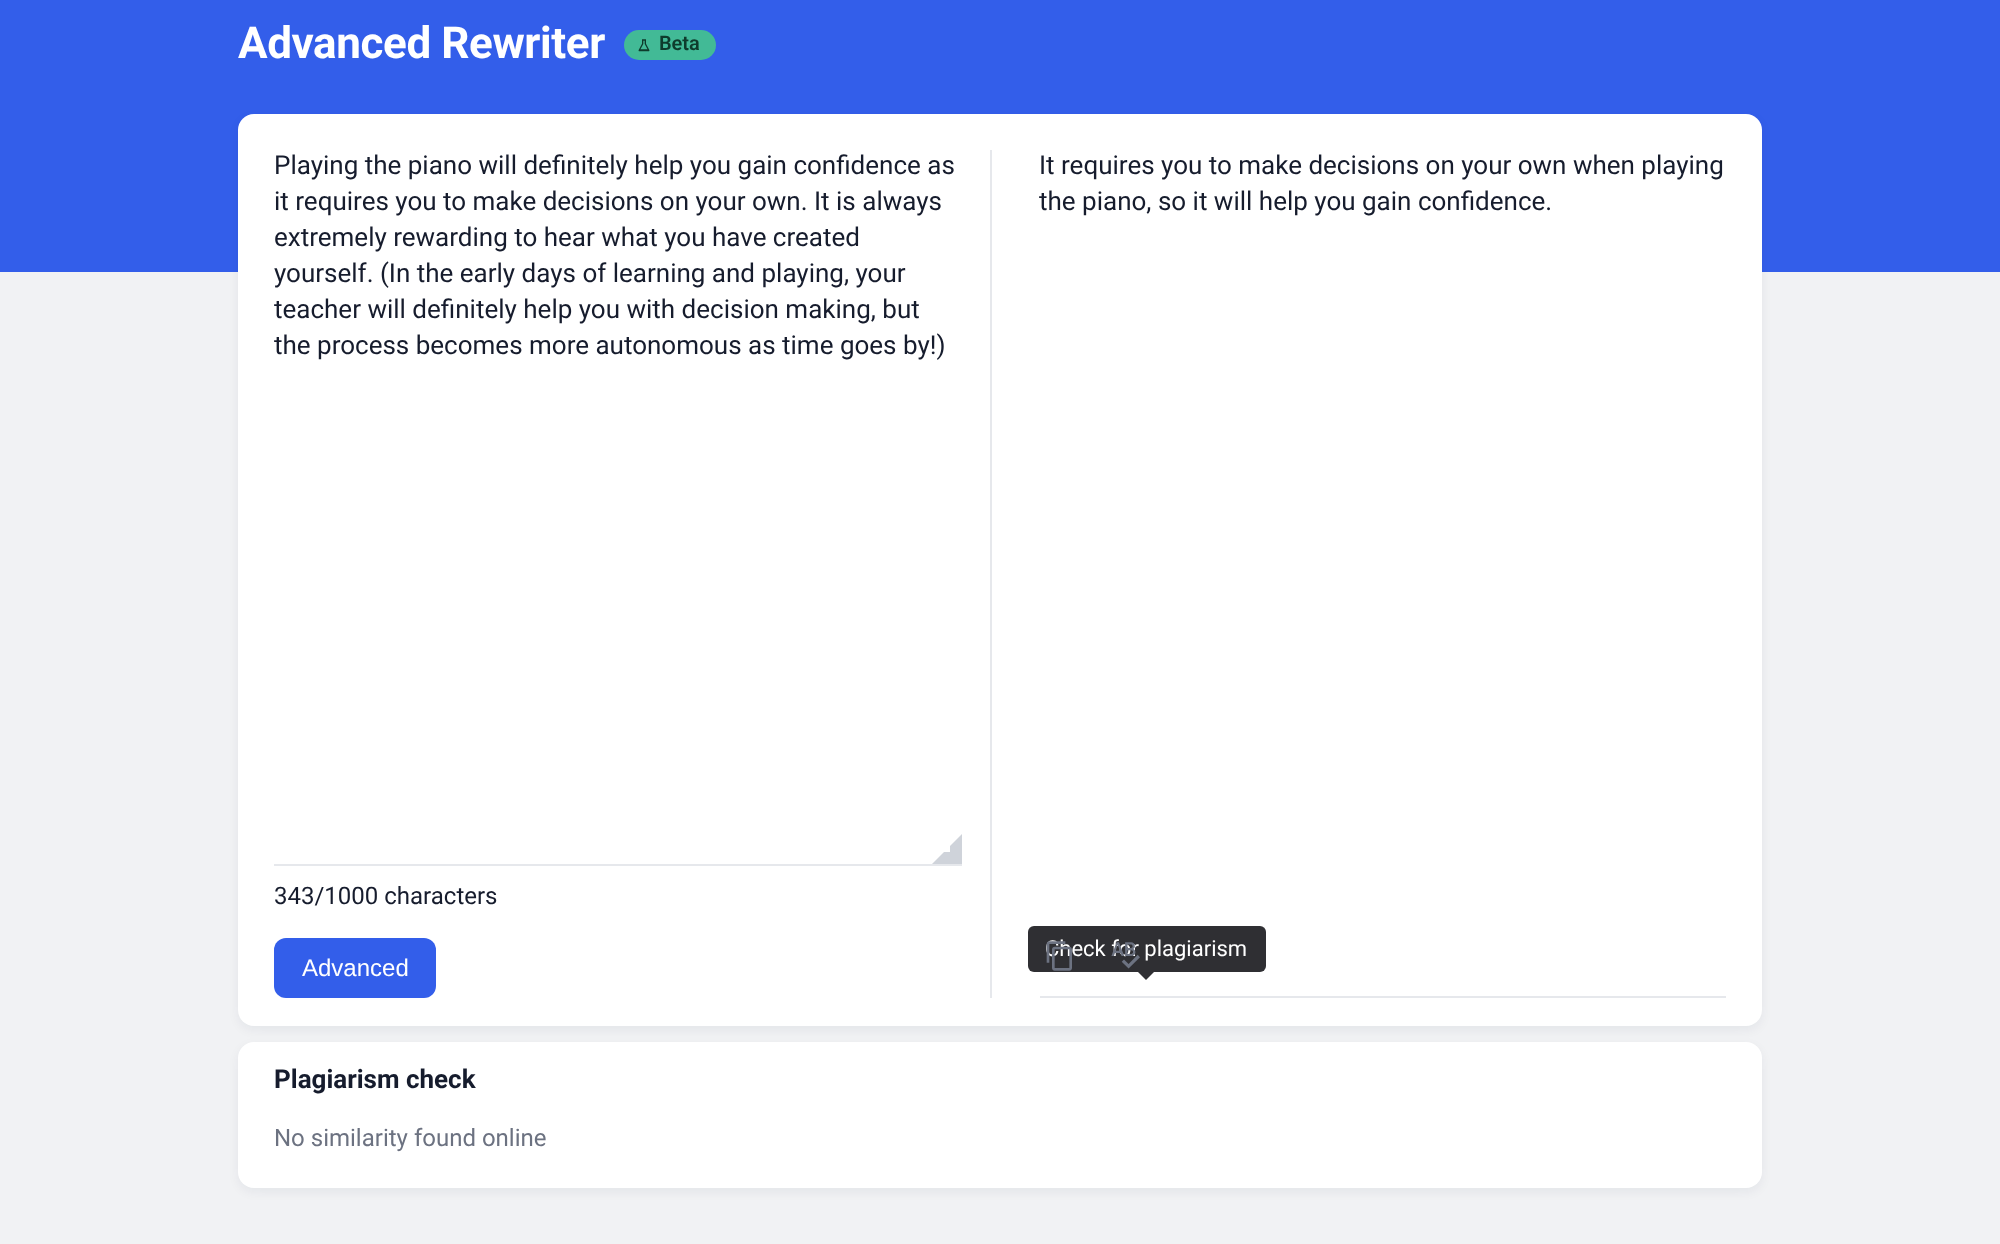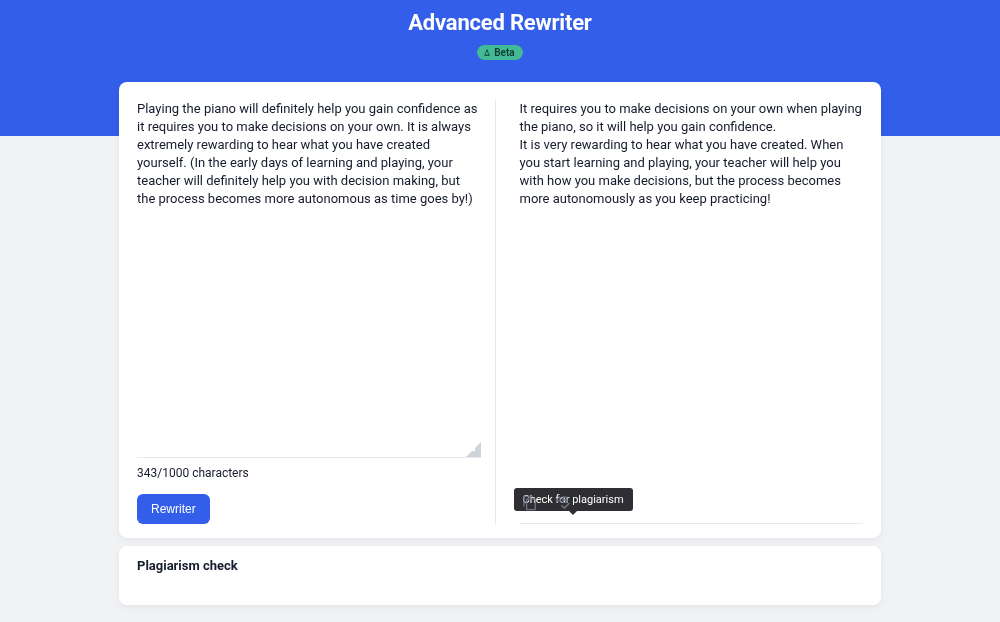--- a/index.html
+++ b/index.html
@@ -29,21 +29,20 @@
       max-width: 762px;
       margin: 0 auto;
       padding-top: 10px;
     }
     .header {
       display: flex;
       align-items: center;
       gap: 10px;
       margin-bottom: 22px;
       padding-left: 0;
-      flex-direction: column;
     }
     .page-title {
       color: #fff;
       font-size: 22px;
       font-weight: 700;
       letter-spacing: -0.2px;
     }
     .beta-badge {
       background: #42ba96;
       color: #0e3b2c;
@@ -209,26 +208,25 @@
       </svg>
       <span>Beta</span>
     </span>
   </div>
 
   <div class="card main-card">
     <div class="columns">
       <div class="col-left">
         <textarea class="input-area" style="">Playing the piano will definitely help you gain confidence as it requires you to make decisions on your own. It is always extremely rewarding to hear what you have created yourself. (In the early days of learning and playing, your teacher will definitely help you with decision making, but the process becomes more autonomous as time goes by!)</textarea>
         <div class="char-count">343/1000 characters</div>
-        <button class="rephrase-btn">Rewriter</button>
+        <button class="rephrase-btn">Advanced</button>
       </div>
       <div class="col-right">
         <div class="output-text">
           <div>It requires you to make decisions on your own when playing the piano, so it will help you gain confidence.</div>
-          <div>It is very rewarding to hear what you have created. When you start learning and playing, your teacher will help you with how you make decisions, but the process becomes more autonomously as you keep practicing!</div>
         </div>
         <div class="output-spacer"></div>
         <div class="tooltip-wrap">
           <div class="tooltip">Check for plagiarism</div>
         </div>
         <div class="actions-row">
           <span class="icon-btn">
             <svg viewBox="0 0 24 24" fill="currentColor">
               <path d="M16 1H4c-1.1 0-2 .9-2 2v14h2V3h12V1zm3 4H8c-1.1 0-2 .9-2 2v14c0 1.1.9 2 2 2h11c1.1 0 2-.9 2-2V7c0-1.1-.9-2-2-2zm0 16H8V7h11v14z"></path>
             </svg>
@@ -239,14 +237,15 @@
               <path d="M12 17l2-2 4 4 8-8 2 2-10 10z"></path>
             </svg>
           </span>
         </div>
       </div>
     </div>
   </div>
 
   <div class="card plag-card">
     <div class="plag-title">Plagiarism check</div>
+    <div class="plag-sub">No similarity found online</div>
   </div>
 </div>
 
 </body></html>

